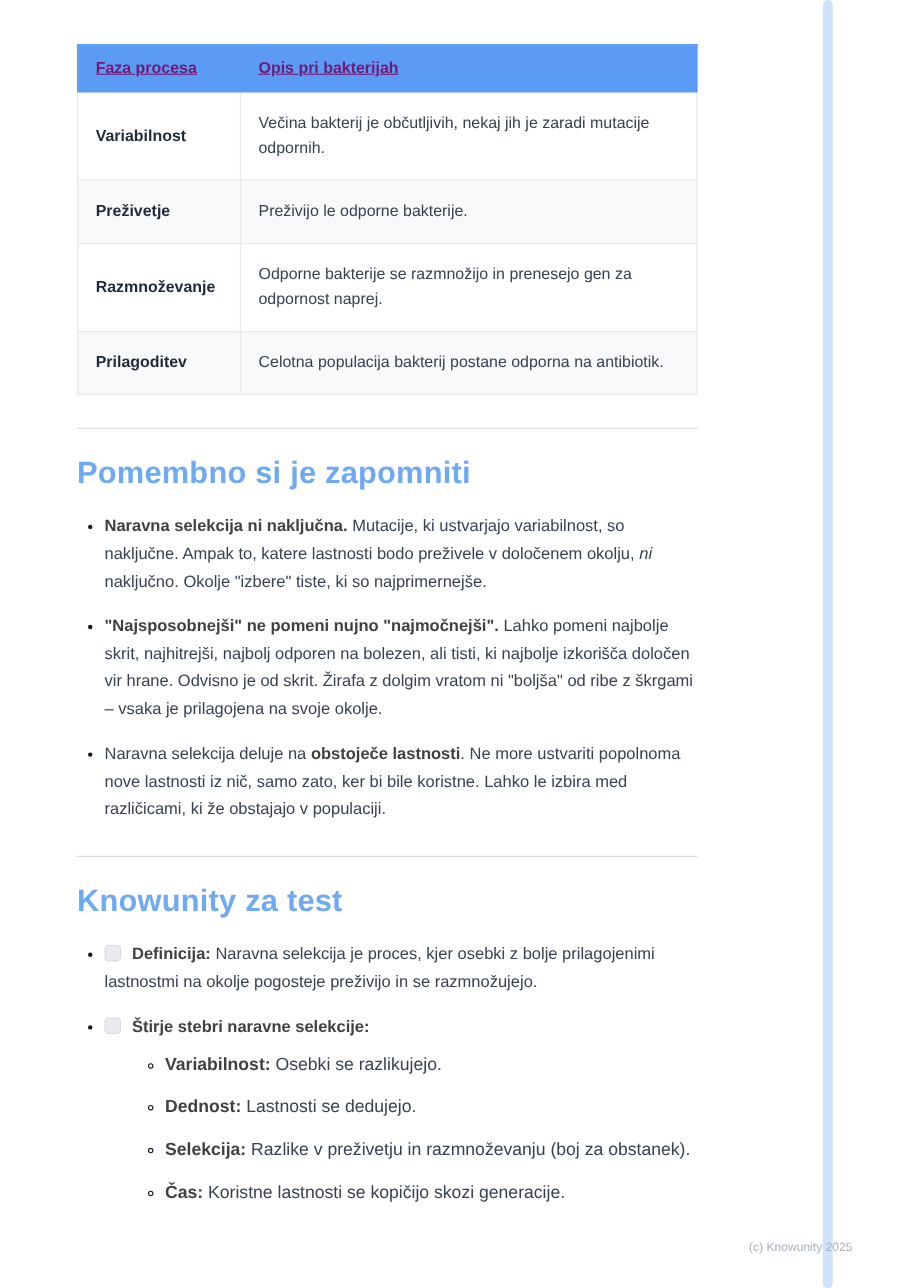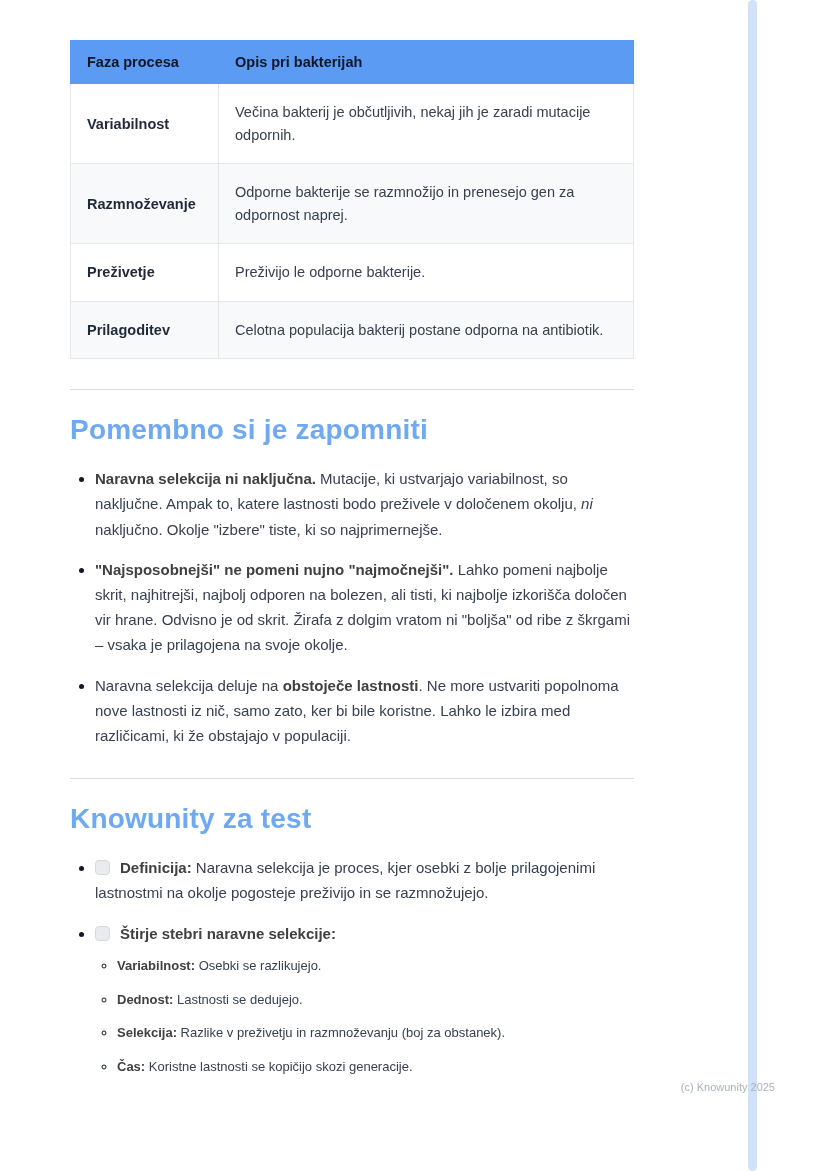--- a/index.html
+++ b/index.html
@@ -29,25 +29,26 @@
   }
   
   table{
     width:100%;
     border-collapse:collapse;
     font-size:14.5px;
     line-height:1.55;
   }
   th{
     background:var(--header-bg);
-    color:#0f172a;
+    color:#701a75;
     font-weight:700;
     text-align:left;
     padding:10px 16px;
     border:1px solid var(--header-bg);
+    text-decoration:underline;
   }
   td{
     border:1px solid #e5e7eb;
     padding:17px 16px;
     vertical-align:middle;
     color:#374151;
   }
   td.phase{
     font-weight:700;
     color:#1f2937;
@@ -91,38 +92,39 @@
     border:1px solid #d5d9df;
     border-radius:4px;
     margin-right:10px;
     vertical-align:-2px;
   }
   ul.sub{
     margin:10px 0 0 0;
     padding-left:22px;
   }
   ul.sub > li{
-    font-size:13px;
+    font-size:16px;
     line-height:1.6;
     margin-bottom:13px;
+    margin-left:33px;
   }
   
   .edge-bar{
     position:absolute;
     left:748px;
     top:0;
     width:9px;
     height:1171px;
     background:var(--bar);
     border-radius:5px;
     z-index:1;
   }
   .watermark{
     position:absolute;
-    top:1081px;
+    top:1128px;
     right:53px;
     font-size:11px;
     color:#a9b1bd;
     z-index:2;
     white-space:nowrap;
   }
 </style>
 </head>
 <body>
 
@@ -135,26 +137,26 @@
           <th>Faza procesa</th>
           <th>Opis pri bakterijah</th>
         </tr>
       </thead>
       <tbody>
         <tr>
           <td class="phase">Variabilnost</td>
           <td>Večina bakterij je občutljivih, nekaj jih je zaradi mutacije odpornih.</td>
         </tr>
         <tr>
+          <td class="phase">Preživetje</td>
+          <td>Preživijo le odporne bakterije.</td>
+        </tr>
+        <tr>
           <td class="phase">Razmnoževanje</td>
           <td>Odporne bakterije se razmnožijo in prenesejo gen za odpornost naprej.</td>
-        </tr>
-        <tr>
-          <td class="phase">Preživetje</td>
-          <td>Preživijo le odporne bakterije.</td>
         </tr>
         <tr>
           <td class="phase">Prilagoditev</td>
           <td>Celotna populacija bakterij postane odporna na antibiotik.</td>
         </tr>
       </tbody>
     </table>
 
     <hr class="divider">
 

